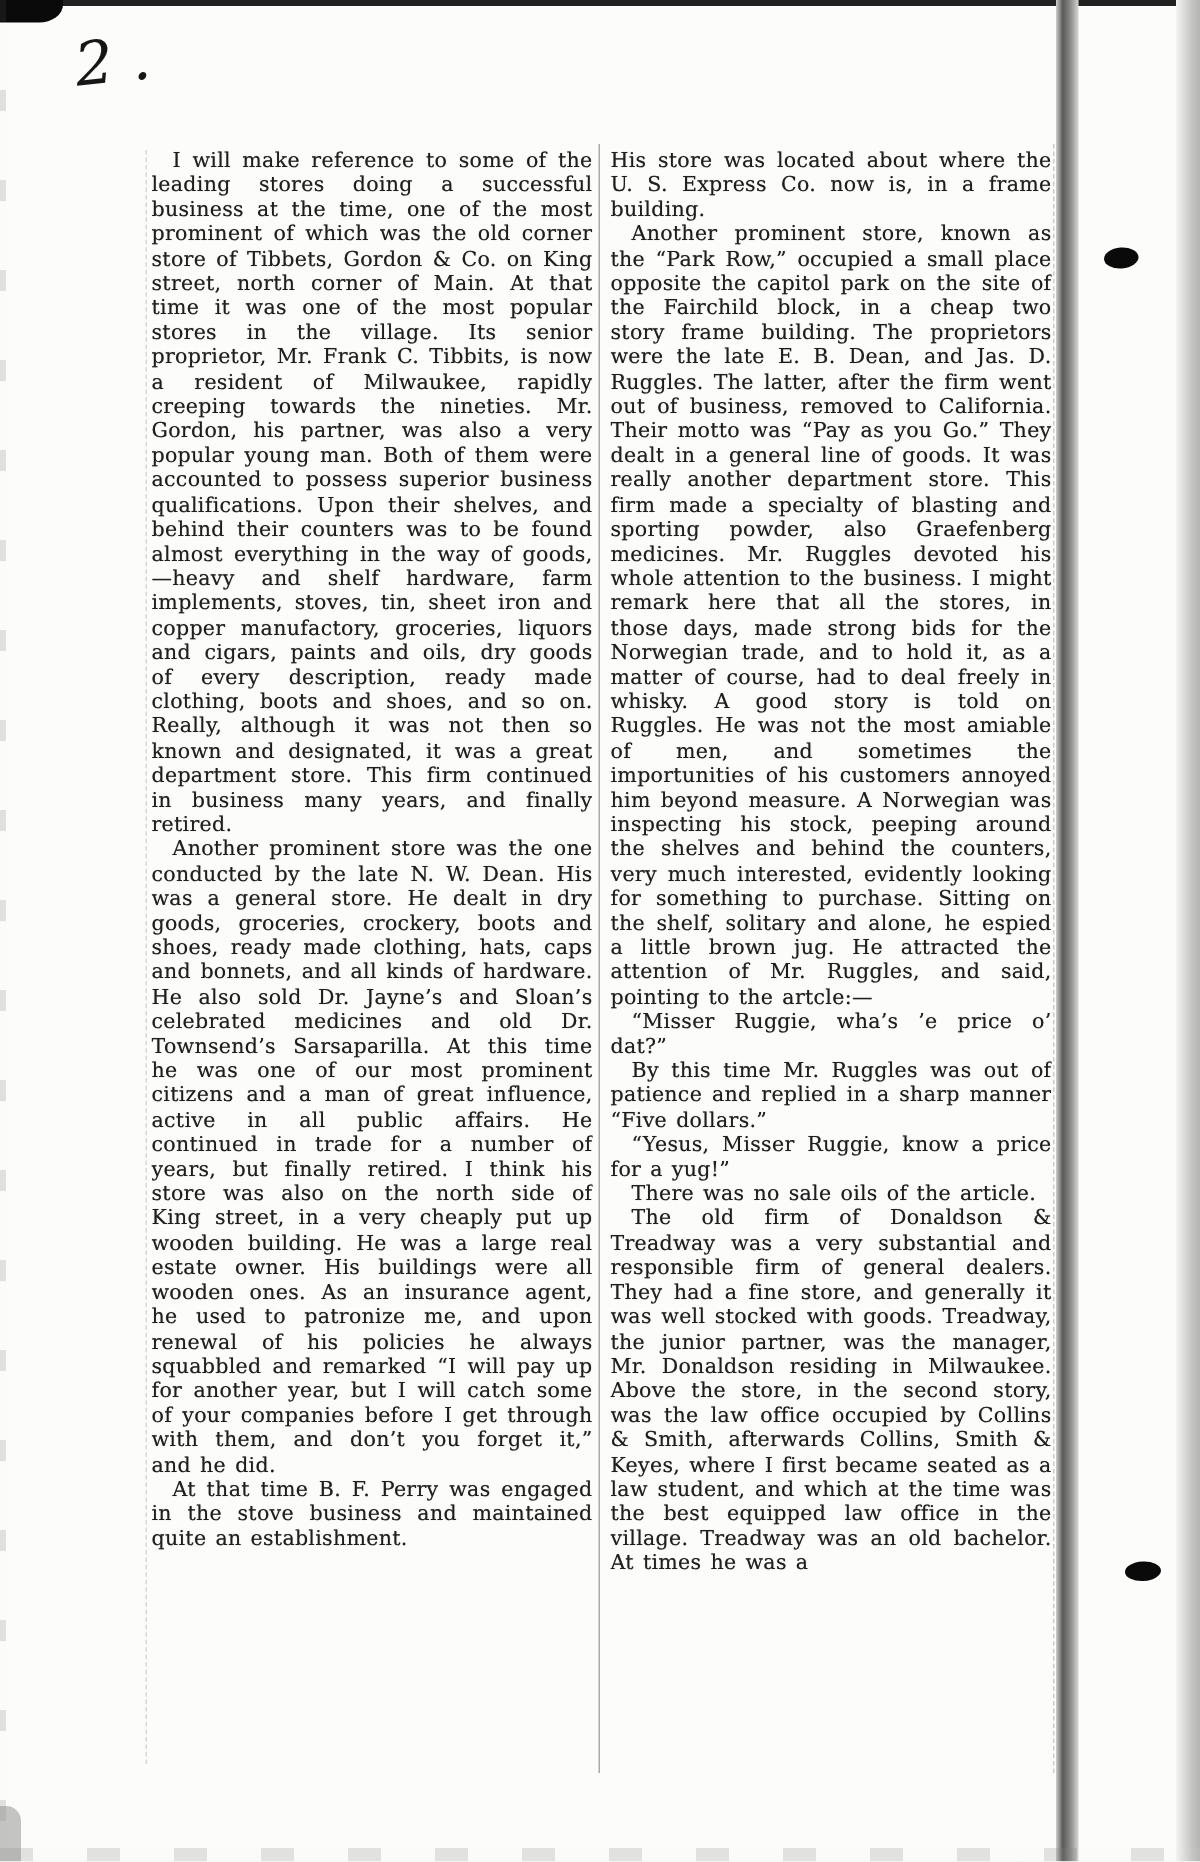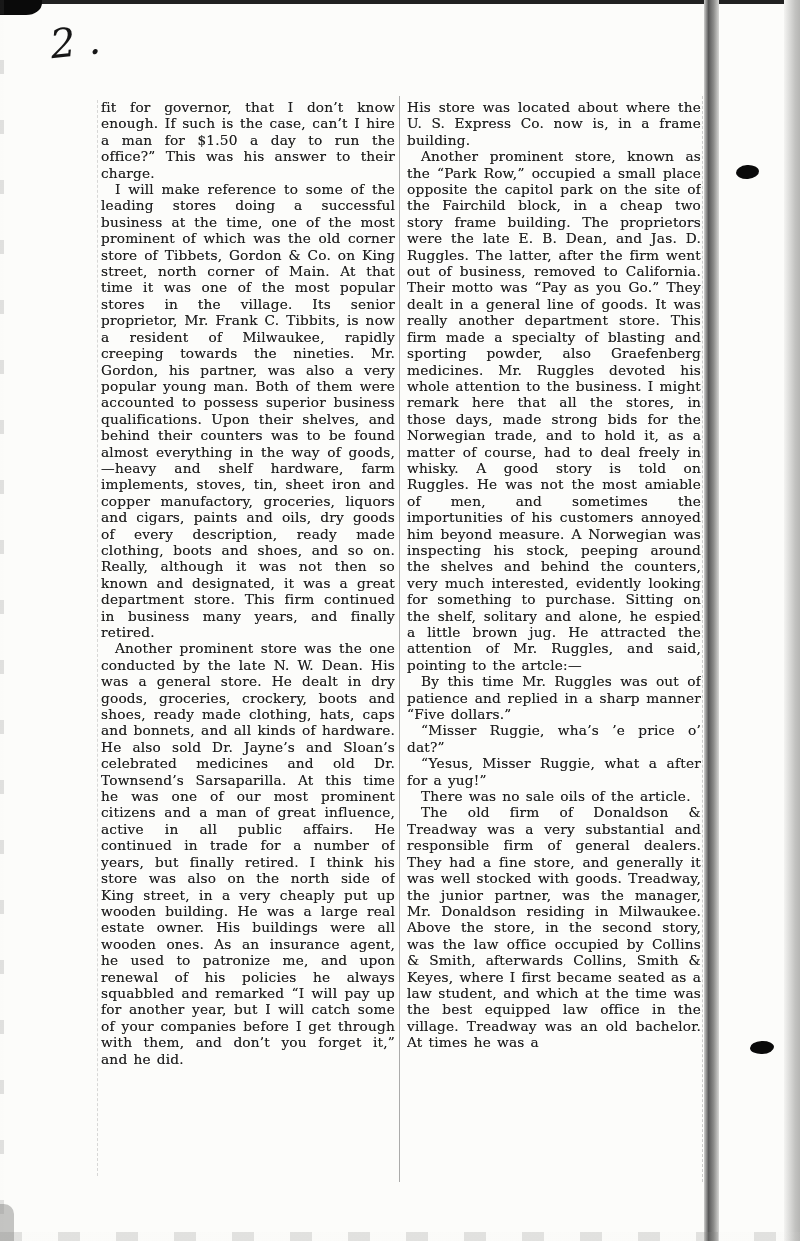--- a/index.html
+++ b/index.html
@@ -101,28 +101,28 @@
   <div class="ink-blot ink-blot-1"></div>
   <div class="ink-blot ink-blot-2"></div>
 
   <div class="page-number">2.</div>
 
   <div class="rule rule-left"></div>
   <div class="rule rule-center"></div>
   <div class="rule rule-right"></div>
 
   <div class="col col-left">
-    <p class="no-indent">fit for governor, that I don’t know enough. If such is the case, can’t I hire a man for $1.50 a day to run the office?” This was his answer to their charge.</p>
     <p>I will make reference to some of the leading stores doing a successful business at the time, one of the most prominent of which was the old corner store of Tibbets, Gordon &amp; Co. on King street, north corner of Main. At that time it was one of the most popular stores in the village. Its senior proprietor, Mr. Frank C. Tibbits, is now a resident of Milwaukee, rapidly creeping towards the nineties. Mr. Gordon, his partner, was also a very popular young man. Both of them were accounted to possess superior business qualifications. Upon their shelves, and behind their counters was to be found almost everything in the way of goods, —heavy and shelf hardware, farm implements, stoves, tin, sheet iron and copper manufactory, groceries, liquors and cigars, paints and oils, dry goods of every description, ready made clothing, boots and shoes, and so on. Really, although it was not then so known and designated, it was a great department store. This firm continued in business many years, and finally retired.</p>
     <p>Another prominent store was the one conducted by the late N. W. Dean. His was a general store. He dealt in dry goods, groceries, crockery, boots and shoes, ready made clothing, hats, caps and bonnets, and all kinds of hardware. He also sold Dr. Jayne’s and Sloan’s celebrated medicines and old Dr. Townsend’s Sarsaparilla. At this time he was one of our most prominent citizens and a man of great influence, active in all public affairs. He continued in trade for a number of years, but finally retired. I think his store was also on the north side of King street, in a very cheaply put up wooden building. He was a large real estate owner. His buildings were all wooden ones. As an insurance agent, he used to patronize me, and upon renewal of his policies he always squabbled and remarked “I will pay up for another year, but I will catch some of your companies before I get through with them, and don’t you forget it,” and he did.</p>
+    <p>At that time B. F. Perry was engaged in the stove business and maintained quite an establishment.</p>
   </div>
 
   <div class="col col-right">
     <p class="no-indent">His store was located about where the U. S. Express Co. now is, in a frame building.</p>
     <p>Another prominent store, known as the “Park Row,” occupied a small place opposite the capitol park on the site of the Fairchild block, in a cheap two story frame building. The proprietors were the late E. B. Dean, and Jas. D. Ruggles. The latter, after the firm went out of business, removed to California. Their motto was “Pay as you Go.” They dealt in a general line of goods. It was really another department store. This firm made a specialty of blasting and sporting powder, also Graefenberg medicines. Mr. Ruggles devoted his whole attention to the business. I might remark here that all the stores, in those days, made strong bids for the Norwegian trade, and to hold it, as a matter of course, had to deal freely in whisky. A good story is told on Ruggles. He was not the most amiable of men, and sometimes the importunities of his customers annoyed him beyond measure. A Norwegian was inspecting his stock, peeping around the shelves and behind the counters, very much interested, evidently looking for something to purchase. Sitting on the shelf, solitary and alone, he espied a little brown jug. He attracted the attention of Mr. Ruggles, and said, pointing to the artcle:—</p>
+    <p>“Misser Ruggie, wha’s ’e price o’ dat?”</p>
     <p>By this time Mr. Ruggles was out of patience and replied in a sharp manner “Five dollars.”</p>
-    <p>“Misser Ruggie, wha’s ’e price o’ dat?”</p>
-    <p>“Yesus, Misser Ruggie, what a after for a yug!”</p>
+    <p>“Yesus, Misser Ruggie, know a price for a yug!”</p>
     <p>There was no sale oils of the article.</p>
     <p>The old firm of Donaldson &amp; Treadway was a very substantial and responsible firm of general dealers. They had a fine store, and generally it was well stocked with goods. Treadway, the junior partner, was the manager, Mr. Donaldson residing in Milwaukee. Above the store, in the second story, was the law office occupied by Collins &amp; Smith, afterwards Collins, Smith &amp; Keyes, where I first became seated as a law student, and which at the time was the best equipped law office in the village. Treadway was an old bachelor. At times he was a</p>
   </div>
 
 </div>
 
 </body></html>

